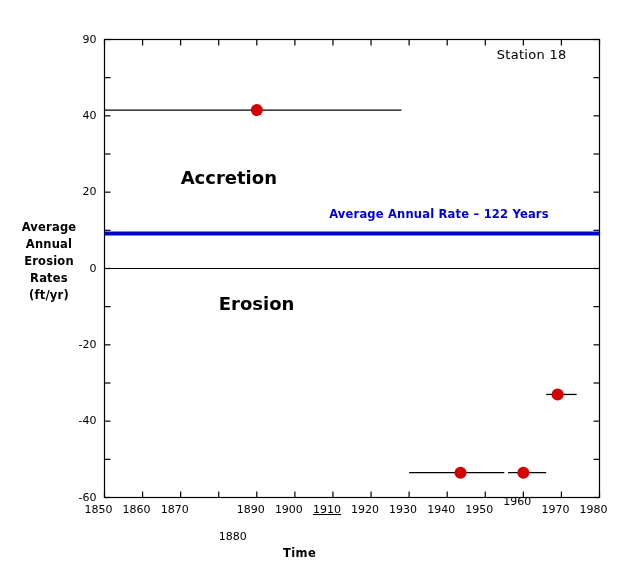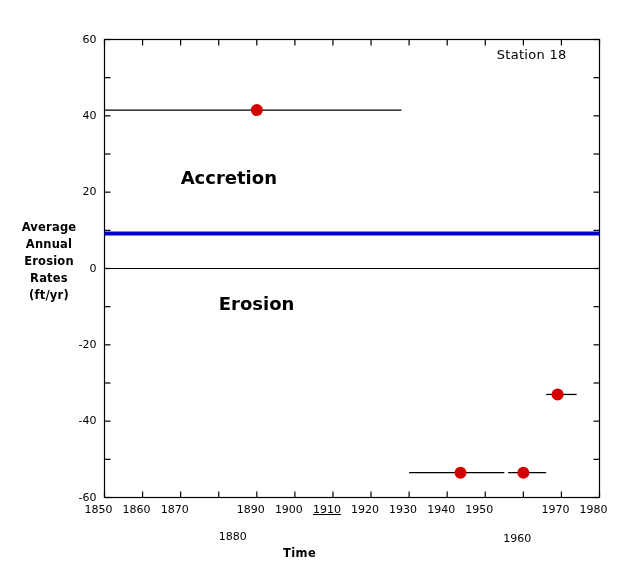--- a/index.html
+++ b/index.html
@@ -178,38 +178,39 @@
       </g>
   </svg>
 
   <div id="y-tick-labels">
       <div class="tick-label-y" style="left: 62.5px; top: 490.5px;">-60</div>
       <div class="tick-label-y" style="left: 62.5px; top: 414.167px;">-40</div>
       <div class="tick-label-y" style="left: 62.5px; top: 337.833px;">-20</div>
       <div class="tick-label-y" style="left: 62.5px; top: 261.5px;">0</div>
       <div class="tick-label-y" style="left: 62.5px; top: 185.167px;">20</div>
       <div class="tick-label-y" style="left: 62.5px; top: 108.833px;">40</div>
-      <div class="tick-label-y" style="left: 62.5px; top: 32.5px;">60</div>
+      <div class="tick-label-y" style="left: 62.5px; top: 32.5px;">90</div>
     </div>
   <div id="x-tick-labels">
       <div class="tick-label-x" style="left: 84.5px; top: 502.5px;">1850</div>
       <div class="tick-label-x" style="left: 122.577px; top: 502.5px;">1860</div>
       <div class="tick-label-x" style="left: 160.654px; top: 502.5px;">1870</div>
       <div class="tick-label-x" style="left: 198.731px; top: 530px; margin-left: 20px;">1880</div>
       <div class="tick-label-x" style="left: 236.808px; top: 502.5px;">1890</div>
       <div class="tick-label-x" style="left: 274.885px; top: 502.5px;">1900</div>
       <div class="tick-label-x" style="left: 312.962px; top: 502.5px; text-decoration: underline;">1910</div>
       <div class="tick-label-x" style="left: 351.038px; top: 502.5px;">1920</div>
       <div class="tick-label-x" style="left: 389.115px; top: 502.5px;">1930</div>
       <div class="tick-label-x" style="left: 427.192px; top: 502.5px;">1940</div>
       <div class="tick-label-x" style="left: 465.269px; top: 502.5px;">1950</div>
-      <div class="tick-label-x" style="left: 503.346px; top: 532px;">1960</div>
+      <div class="tick-label-x" style="left: 503.346px; top: 495px;">1960</div>
       <div class="tick-label-x" style="left: 541.423px; top: 502.5px;">1970</div>
       <div class="tick-label-x" style="left: 579.5px; top: 502.5px;">1980</div>
     </div>
 
   <div class="annot station" id="station-label" style="left: 496.692px; top: 46.7667px;">Station 18</div>
 
+  <div class="annot blue" id="refline-label" style="left: 329.154px; top: 207.387px;">Average Annual Rate – 122 Years</div>
 
   <div class="annot bold" id="region-label-0" style="left: 180.654px; top: 166.992px;">Accretion</div>
   <div class="annot bold" id="region-label-1" style="left: 218.731px; top: 292.942px;">Erosion</div>
 
 </div>
 
 </body></html>

